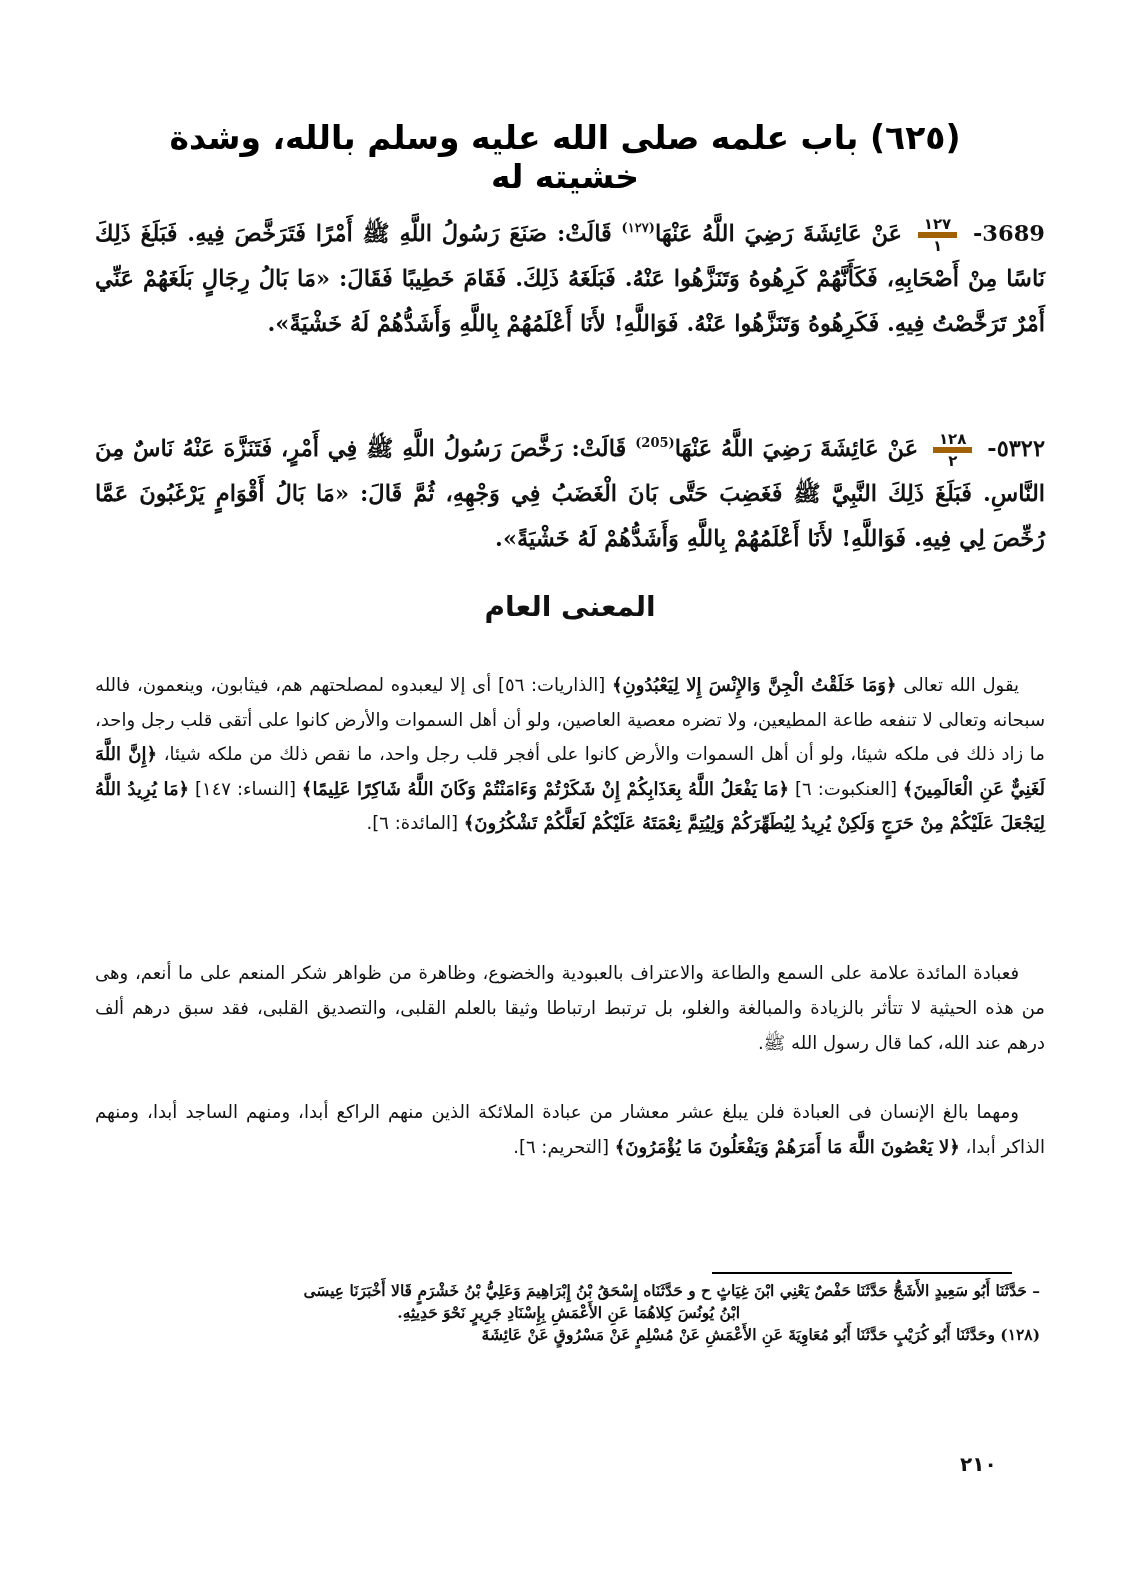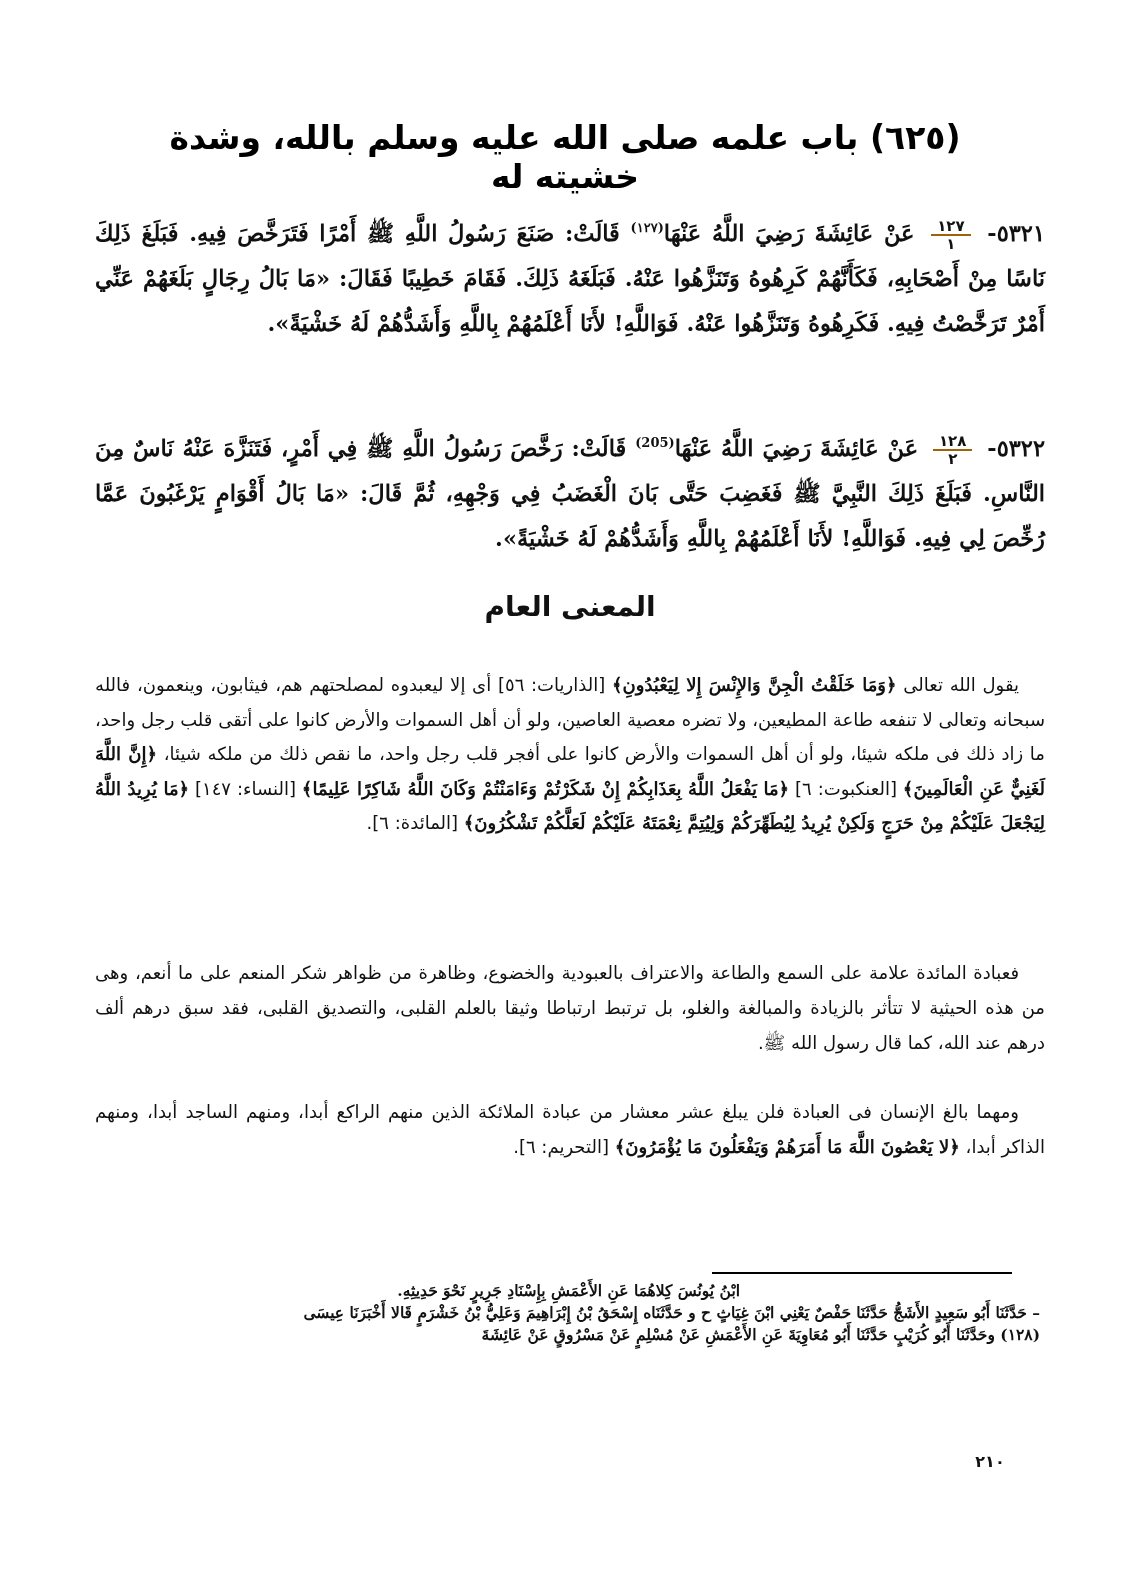--- a/index.html
+++ b/index.html
@@ -17,21 +17,21 @@
     position: absolute; left: 95px; width: 950px;
     font-family: "DejaVu Serif", serif; font-weight: bold; font-size: 22.5px; line-height: 45px;
     direction: rtl; text-align: justify;
   }
   .hadith .num { font-weight: bold; }
   .hadith .frac {
     display: inline-block; vertical-align: middle; text-align: center; font-size: 15px; line-height: 16px;
     margin: 0 6px; font-family: "DejaVu Sans", sans-serif;
   }
   .hadith .frac span { display: block; }
-  .hadith .frac .top { border-bottom: 2px solid #a16207; padding: 0 6px; }
+  .hadith .frac .top { border-bottom: 6px solid #a16207; padding: 0 6px; }
   .hadith sup { font-size: 13px; }
   #h1 { top: 205px; }
   #h2 { top: 420px; }
   .section-title {
     position: absolute; top: 590px; left: 380px; width: 380px; text-align: center; direction: rtl;
     font-family: "DejaVu Sans", sans-serif; font-weight: bold; font-size: 28px;
   }
   .para {
     position: absolute; left: 95px; width: 950px;
     font-family: "DejaVu Sans", sans-serif; font-size: 18px; line-height: 35px;
@@ -47,33 +47,33 @@
   }
   .footnotes {
     position: absolute; top: 1280px; left: 120px; width: 920px;
     font-family: "DejaVu Serif", serif; font-weight: bold; font-size: 15.5px; line-height: 22px;
     direction: rtl; text-align: right;
   }
   .footnotes .fn-line { display: block; }
   .footnotes .indent { padding-right: 0; }
   .footnotes .center { text-align: right; padding-right: 300px; }
   .page-number {
-    position: absolute; top: 1452px; left: 960px; width: 60px; text-align: center;
-    font-family: "DejaVu Sans", sans-serif; font-weight: bold; font-size: 16px;
+    position: absolute; top: 1452px; left: 960px; width: 60px; text-align: left;
+    font-family: "DejaVu Sans", sans-serif; font-weight: bold; font-size: 20px;
   }
 </style>
 </head>
 <body>
 
 <div class="page">
 
   <div class="chapter-title">(٦٢٥) باب علمه صلى الله عليه وسلم بالله، وشدة خشيته له</div>
 
   <div class="hadith" id="h1">
-    <span class="num">٥٣٢١-</span>
+    <span class="num">3689-</span>
     <span class="frac">
       <span class="top">١٢٧</span>
       <span class="bottom">١</span>
     </span>
     <span>عَنْ عَائِشَةَ رَضِيَ اللَّهُ عَنْهَا</span><sup>(١٢٧)</sup>
     <span>قَالَتْ: صَنَعَ رَسُولُ اللَّهِ ﷺ أَمْرًا فَتَرَخَّصَ فِيهِ. فَبَلَغَ ذَلِكَ نَاسًا مِنْ أَصْحَابِهِ، فَكَأَنَّهُمْ كَرِهُوهُ وَتَنَزَّهُوا عَنْهُ. فَبَلَغَهُ ذَلِكَ. فَقَامَ خَطِيبًا فَقَالَ: «مَا بَالُ رِجَالٍ بَلَغَهُمْ عَنِّي أَمْرٌ تَرَخَّصْتُ فِيهِ. فَكَرِهُوهُ وَتَنَزَّهُوا عَنْهُ. فَوَاللَّهِ! لأَنَا أَعْلَمُهُمْ بِاللَّهِ وَأَشَدُّهُمْ لَهُ خَشْيَةً».</span>
   </div>
 
   <div class="hadith" id="h2">
     <span class="num">٥٣٢٢-</span>
@@ -94,20 +94,20 @@
   <div class="para" id="p2">فعبادة المائدة علامة على السمع والطاعة والاعتراف بالعبودية والخضوع، وظاهرة من ظواهر شكر المنعم على ما أنعم، وهى من هذه الحيثية لا تتأثر بالزيادة والمبالغة والغلو، بل ترتبط ارتباطا وثيقا بالعلم القلبى، والتصديق القلبى، فقد سبق درهم ألف درهم عند الله، كما قال رسول الله ﷺ.</div>
 
   <div class="para" id="p3">
     <span>ومهما بالغ الإنسان فى العبادة فلن يبلغ عشر معشار من عبادة الملائكة الذين منهم الراكع أبدا، ومنهم الساجد أبدا، ومنهم الذاكر أبدا، </span><b>﴿لا يَعْصُونَ اللَّهَ مَا أَمَرَهُمْ وَيَفْعَلُونَ مَا يُؤْمَرُونَ﴾</b><span> [التحريم: ٦].</span>
   </div>
 
 
   <div class="footnote-rule"></div>
 
   <div class="footnotes">
+    <span class="fn-line indent">– حَدَّثَنَا أَبُو سَعِيدٍ الأَشَجُّ حَدَّثَنَا حَفْصٌ يَعْنِي ابْنَ غِيَاثٍ ح و حَدَّثَنَاه إِسْحَقُ بْنُ إِبْرَاهِيمَ وَعَلِيُّ بْنُ خَشْرَمٍ قَالا أَخْبَرَنَا عِيسَى</span>
     <span class="fn-line center">ابْنُ يُونُسَ كِلاهُمَا عَنِ الأَعْمَشِ بِإِسْنَادِ جَرِيرٍ نَحْوَ حَدِيثِهِ.</span>
-    <span class="fn-line indent">– حَدَّثَنَا أَبُو سَعِيدٍ الأَشَجُّ حَدَّثَنَا حَفْصٌ يَعْنِي ابْنَ غِيَاثٍ ح و حَدَّثَنَاه إِسْحَقُ بْنُ إِبْرَاهِيمَ وَعَلِيُّ بْنُ خَشْرَمٍ قَالا أَخْبَرَنَا عِيسَى</span>
     <span class="fn-line">(١٢٨) وحَدَّثَنَا أَبُو كُرَيْبٍ حَدَّثَنَا أَبُو مُعَاوِيَةَ عَنِ الأَعْمَشِ عَنْ مُسْلِمٍ عَنْ مَسْرُوقٍ عَنْ عَائِشَةَ</span>
   </div>
 
   <div class="page-number">٢١٠</div>
 
 </div>
 
 </body></html>

